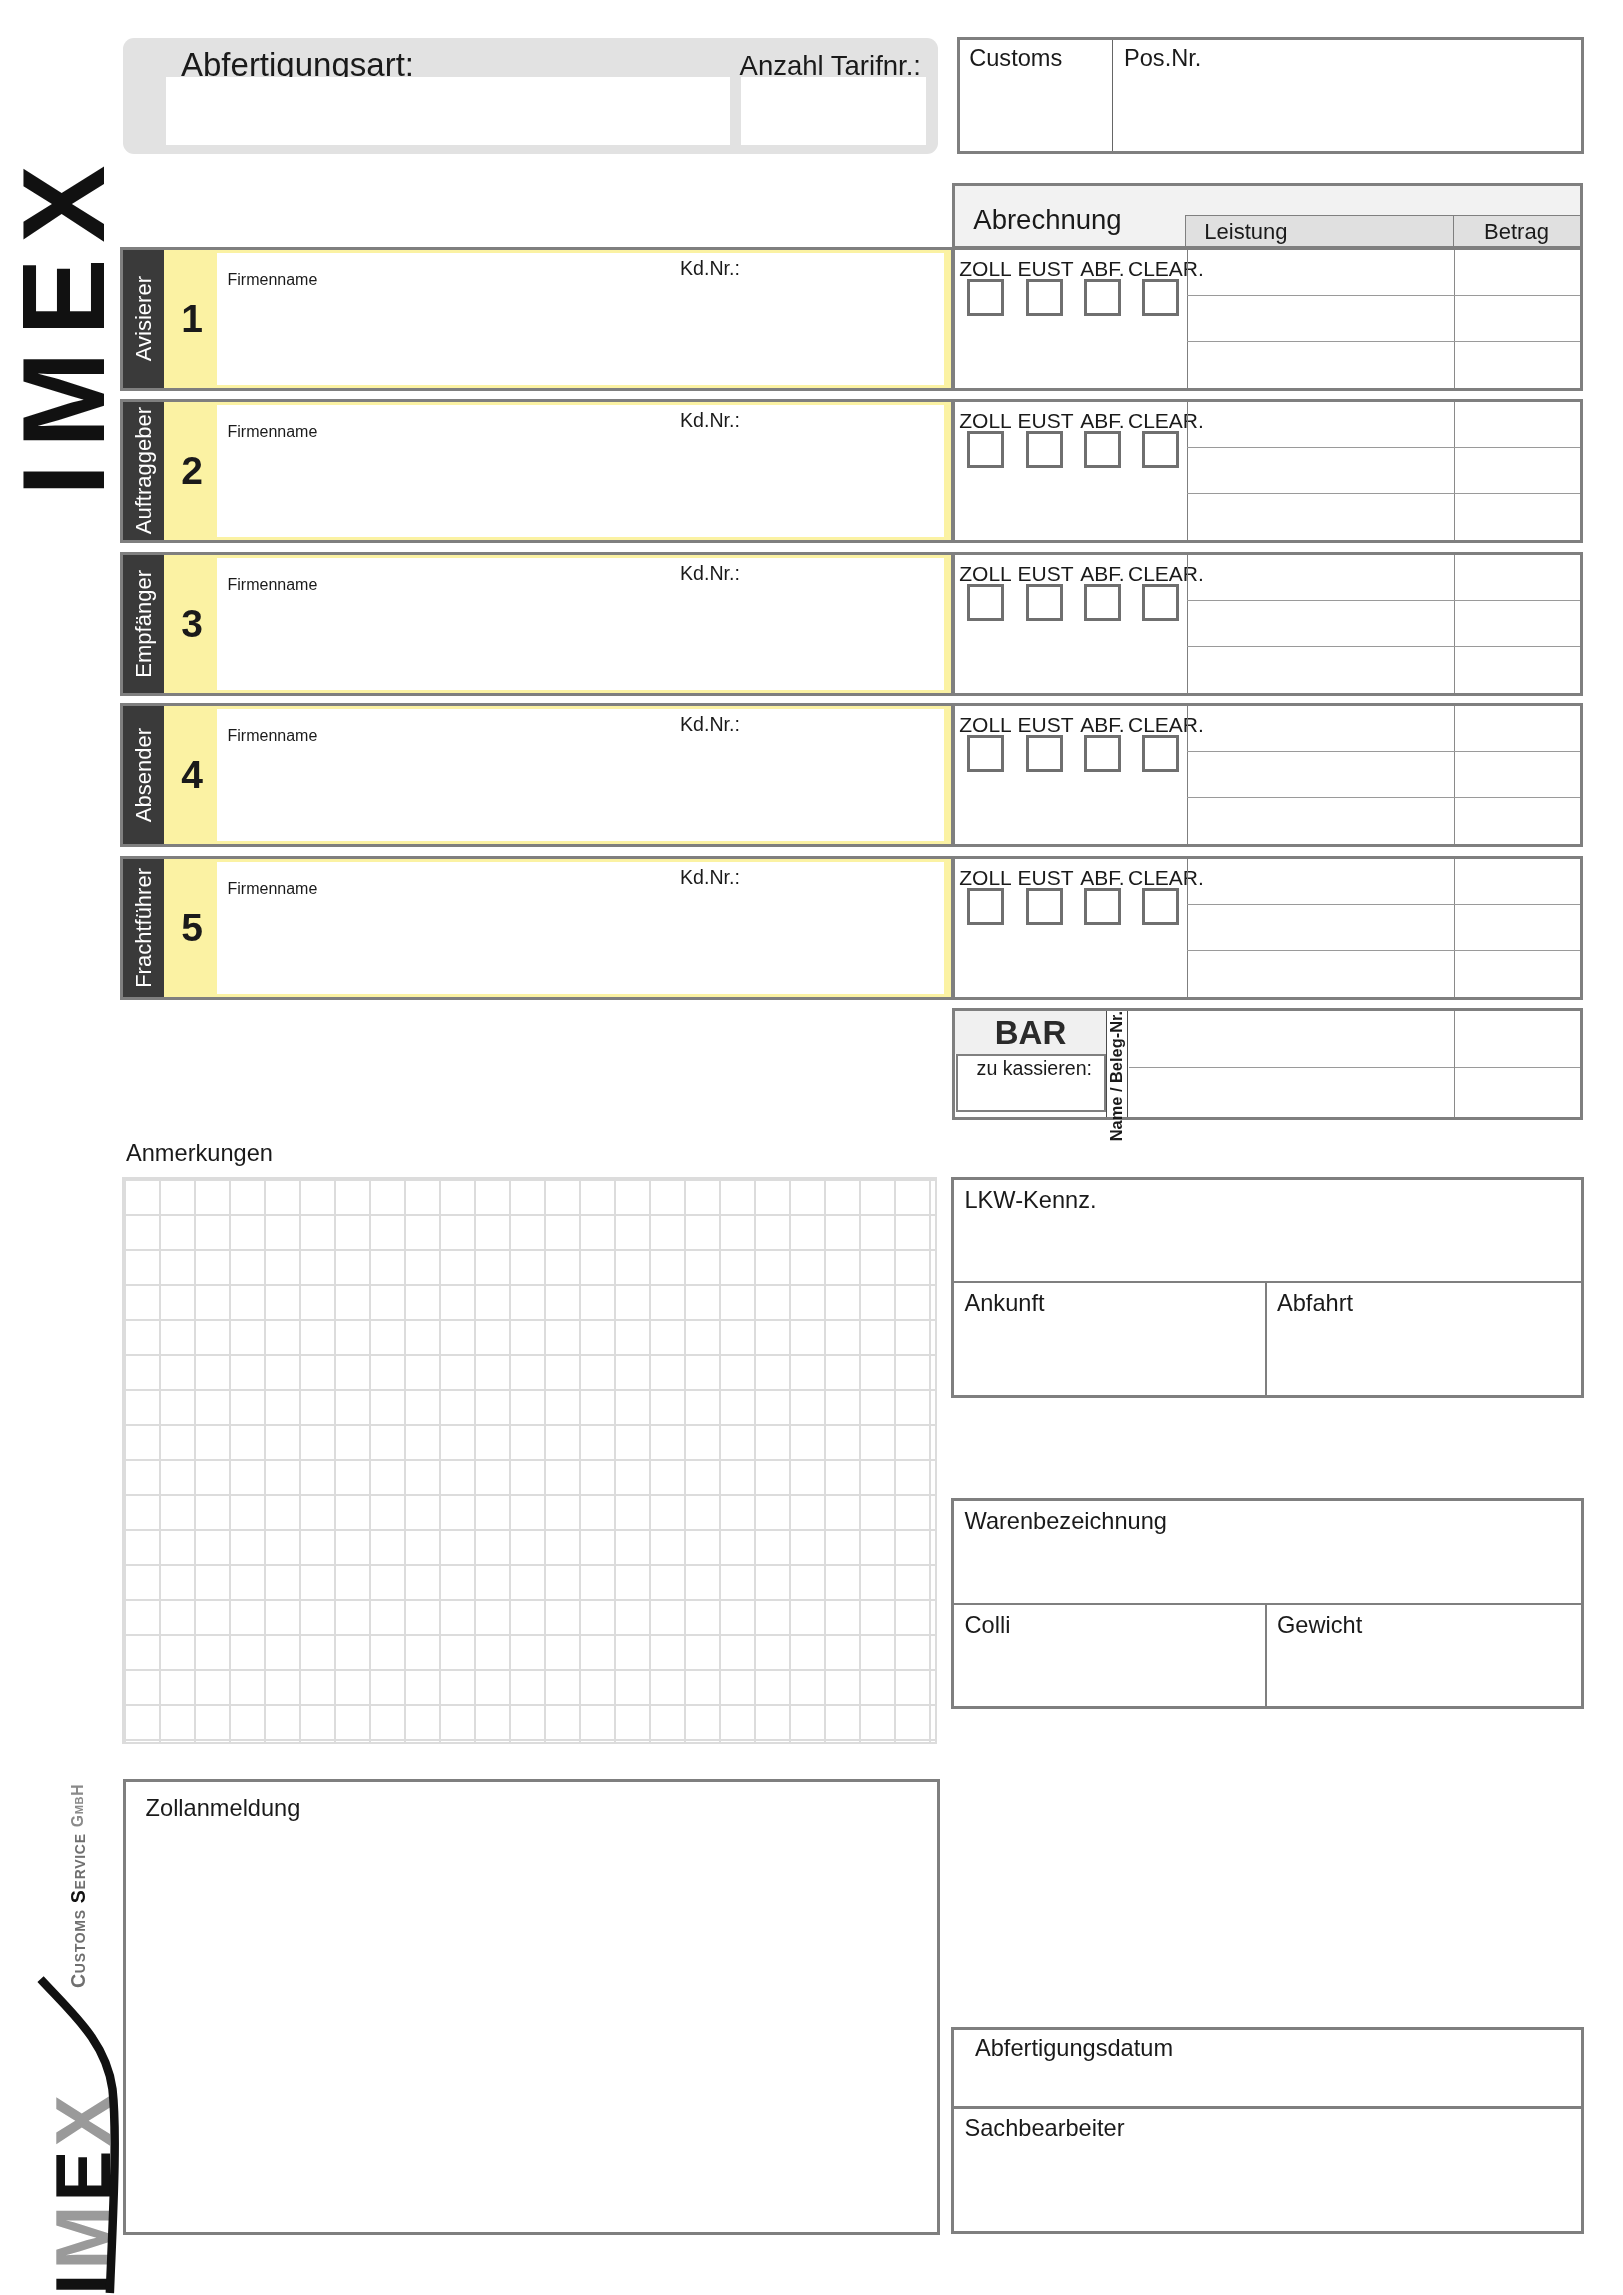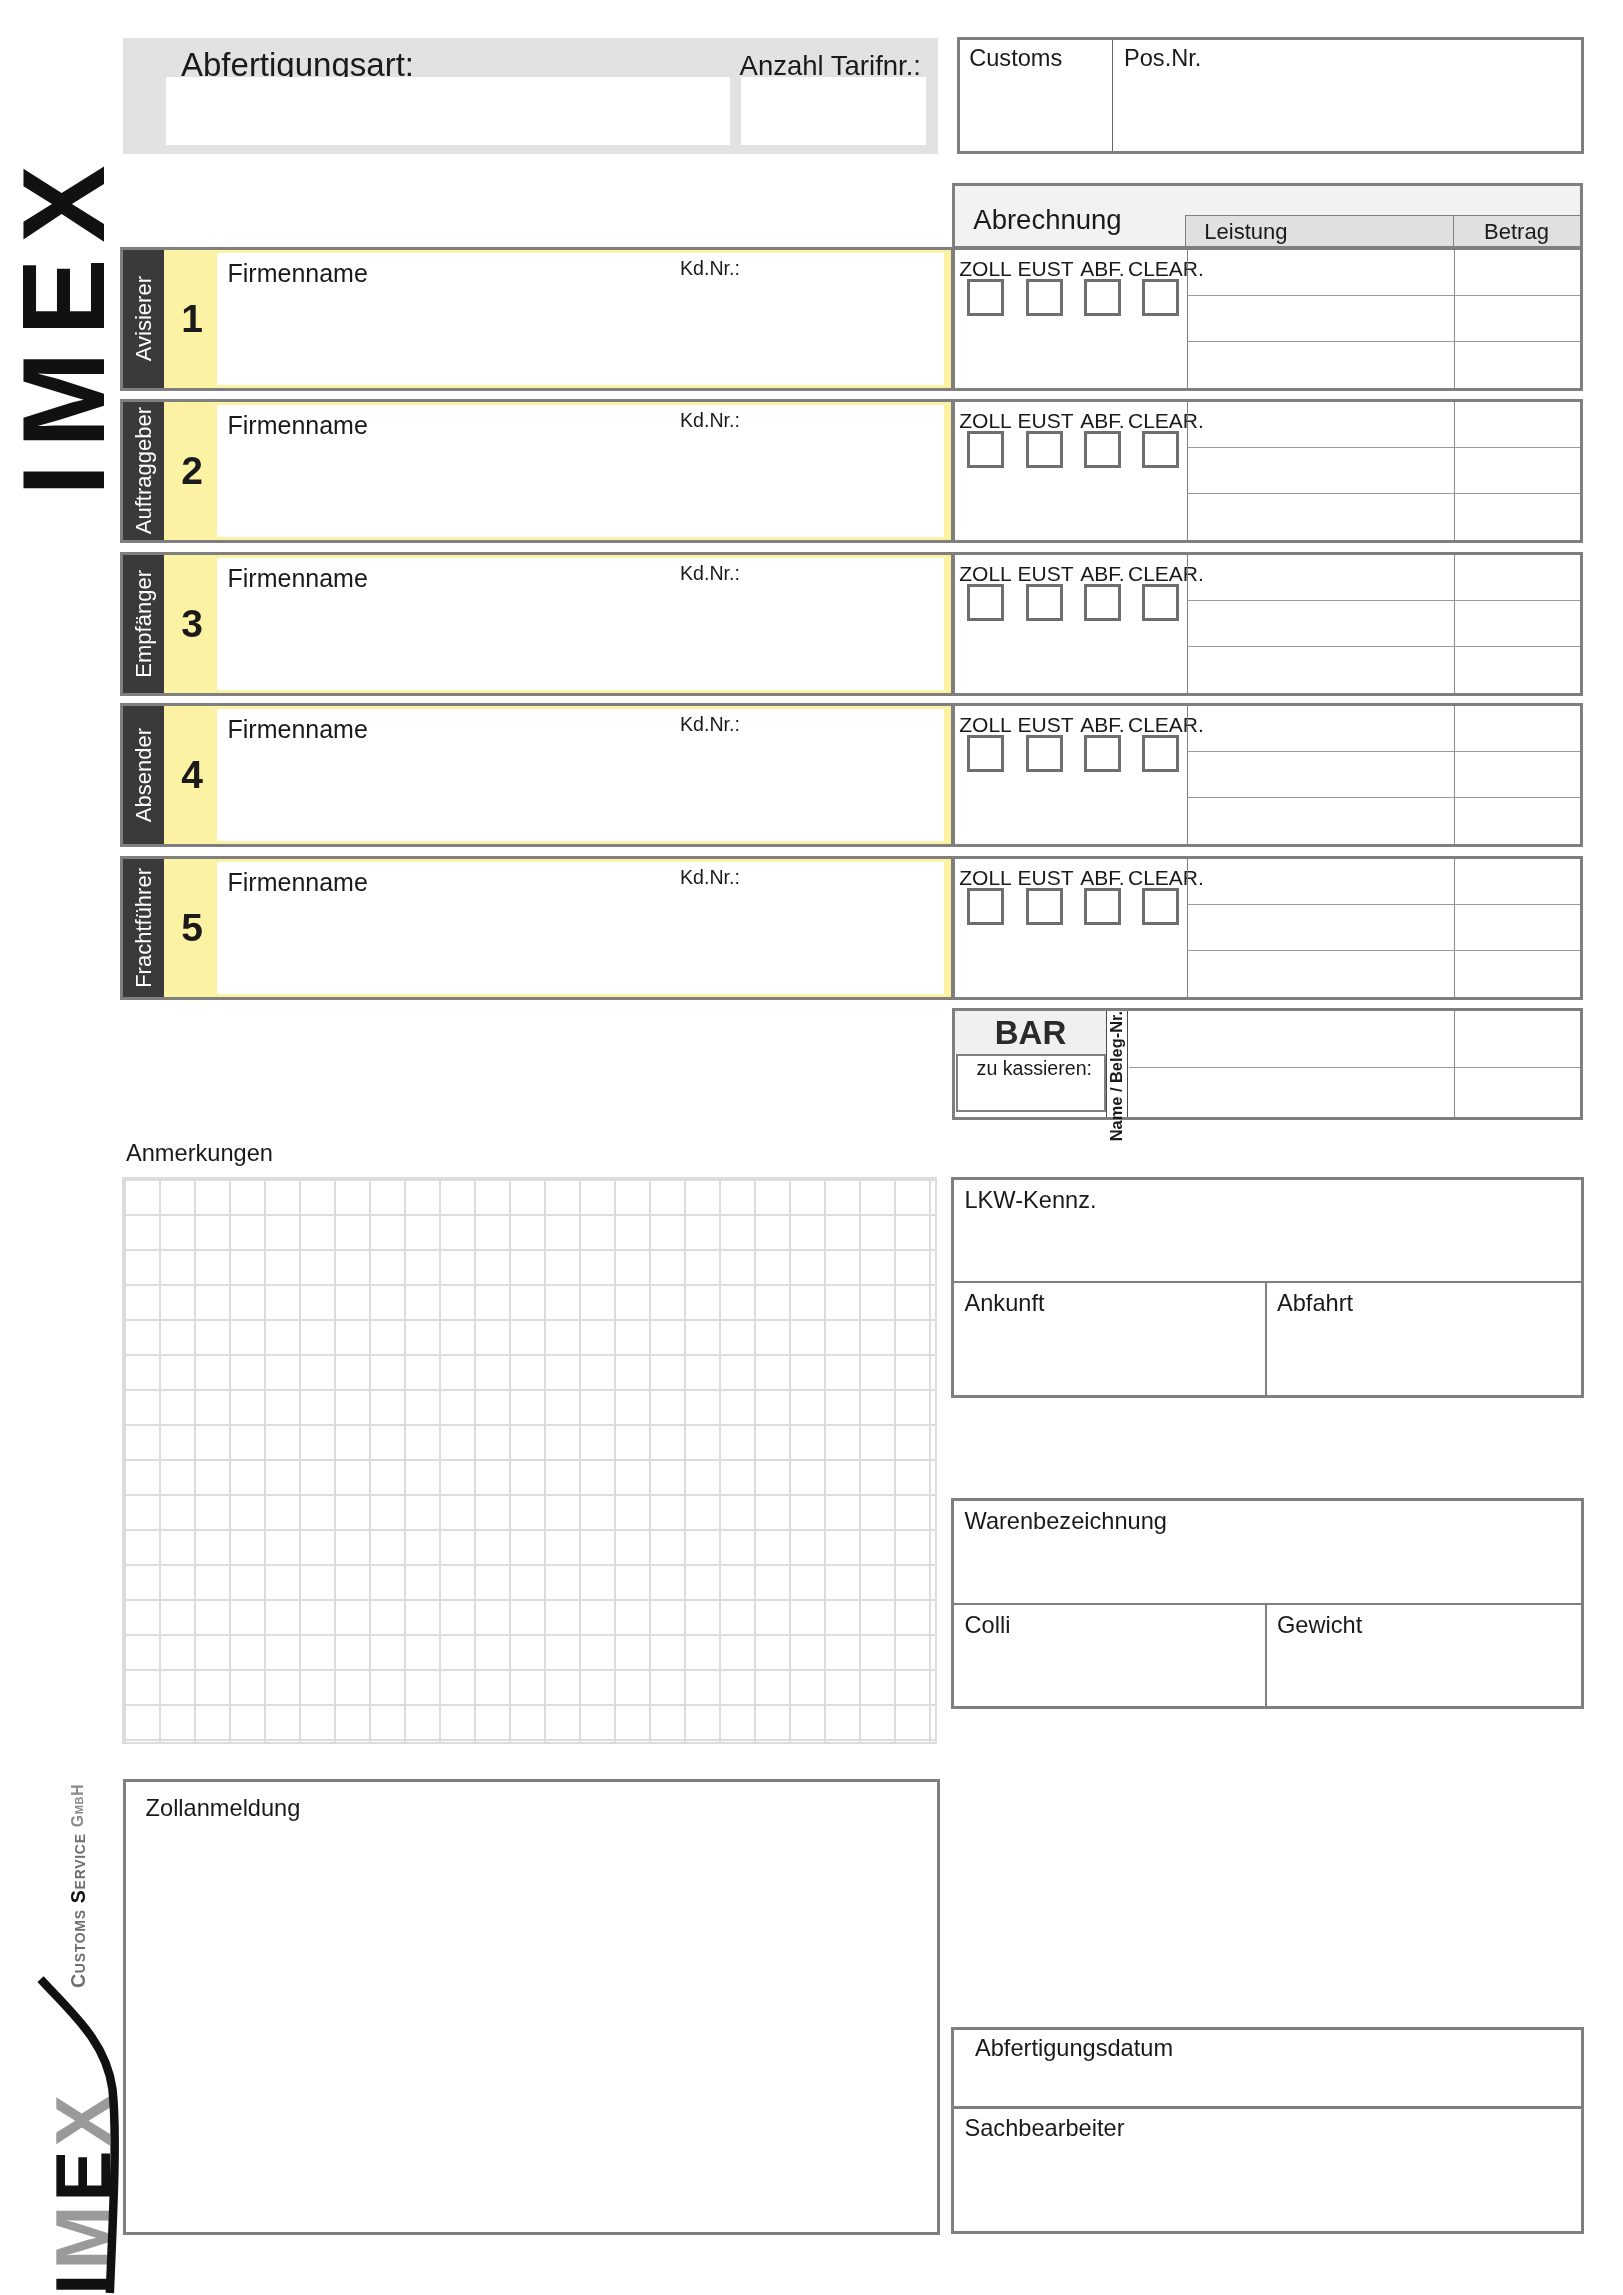--- a/index.html
+++ b/index.html
@@ -1,35 +1,35 @@
 <!DOCTYPE html>
 <html style="font-size:10.5px"><head>
 <meta charset="utf-8">
 <style>
   html,body{margin:0;padding:0;background:#fff;}
   #page{position:relative;width:1623px;height:2295px;background:#ffffff;overflow:hidden;
         font-family:"Liberation Sans",sans-serif;color:#1a1a1a;}
   .abs{position:absolute;box-sizing:border-box;}
   .vtext{writing-mode:vertical-rl;transform:rotate(180deg);text-orientation:mixed;}
   
-  .band{background:#e2e2e2;}
+  .band{background:#e2e2e2;border-radius:11px;}
   .whitebox{background:#fff;}
   .thickbox{border:3.9px solid #7f7f7f;background:#fff;}
   .lbl{position:absolute;white-space:nowrap;}
   
   .party-wrap{position:absolute;left:0;width:1623px;height:152px;}
   .party-left{position:absolute;left:120px;top:0;width:834px;height:144px;
               border:3.9px solid #7f7f7f;background:#fbf2a3;box-sizing:border-box;}
   .role-bar{position:absolute;left:0;top:0;bottom:0;width:41px;background:#3a3a3a;
             display:flex;align-items:center;justify-content:center;}
   .role-bar span{color:#fff;font-size:22px;line-height:41px;}
   .party-num{position:absolute;left:41px;top:0;bottom:0;width:56px;display:flex;
              align-items:center;justify-content:center;font-size:39px;font-weight:bold;}
   .party-box{position:absolute;left:94px;top:3.3px;bottom:3.3px;width:727px;background:#fff;}
-  .party-box .fn{position:absolute;left:10.5px;top:6px;font-size:25px;}
+  .party-box .fn{position:absolute;left:10.5px;top:18px;font-size:16px;}
   .party-box .kd{position:absolute;left:463px;top:3.9px;font-size:19.6px;}
   .party-right{position:absolute;left:952px;top:0;width:631px;height:144px;
                border:3.9px solid #7f7f7f;background:#fff;box-sizing:border-box;}
   .cb-label{position:absolute;top:6.5px;width:65px;text-align:center;font-size:21px;}
   .cb{position:absolute;top:29px;width:37px;height:37px;border:3.9px solid #6f6f6f;
       background:#fff;box-sizing:border-box;}
   .vl{position:absolute;top:0;bottom:0;width:1.3px;background:#8a8a8a;}
   .hl{position:absolute;height:1.3px;background:#9a9a9a;}
   
   .sep-h{position:absolute;background:#7f7f7f;}

